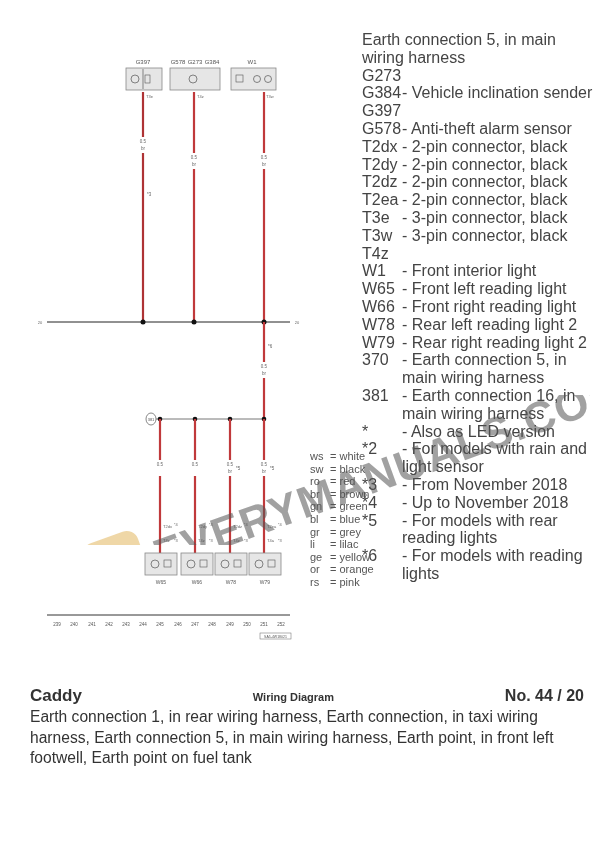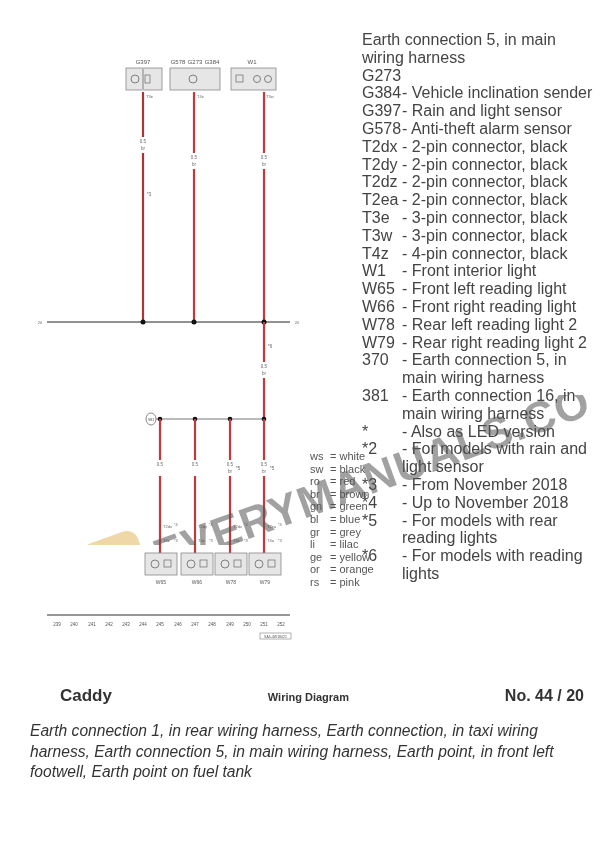--- a/index.html
+++ b/index.html
@@ -9,24 +9,24 @@
   .legend .head { margin-bottom: 0; }
   .legend .row { display: flex; }
   .legend .code { width: 40px; flex: none; }
   .legend .desc { flex: 1; }
   .legend .desc::before { content: "- "; }
   .colors { position: absolute; left: 310px; top: 450px; font-size: 11px; color: #555; line-height: 12.6px; }
   .colors .row { display: flex; }
   .colors .c { width: 20px; }
   .footer { position: absolute; left: 30px; top: 686px; width: 554px; }
   .footer .top { display: flex; justify-content: space-between; align-items: baseline; }
-  .footer .brand { font-size: 17px; font-weight: bold; color: #333; margin-left: 30px; }
+  .footer .brand { font-size: 17px; font-weight: bold; color: #333; }
   .footer .mid { font-size: 11px; font-weight: bold; color: #333; }
   .footer .num { font-size: 16px; font-weight: bold; color: #333; }
-  .footer .desc { font-size: 15.6px; color: #333; line-height: 20.5px; margin-top: 15px; font-style: italic; }
+  .footer .desc { font-size: 15.6px; color: #333; line-height: 20.5px; margin-top: 1px; }
   .watermark { position: absolute; left: 70px; top: 395px; width: 520px; height: 150px; pointer-events: none; }
   svg text { font-family: "Liberation Sans", sans-serif; }
 </style>
 </head>
 <body>
 
 <svg id="diagram" width="612" height="680" viewBox="0 0 612 680">
 
   <text x="143" y="64" font-size="6" fill="#555" text-anchor="middle">G397</text>
   <text x="178" y="64" font-size="6" fill="#555" text-anchor="middle">G578</text>
@@ -191,21 +191,20 @@
   <div class="head">Earth connection 5, in main wiring harness</div>
   <div class="row">
       <span class="code">G273</span>
     </div>
   <div class="row">
       <span class="code">G384</span>
       <span class="desc">Vehicle inclination sender</span>
     </div>
   <div class="row">
       <span class="code">G397</span>
-      <span class="desc">Rain and light sensor</span>
     </div>
   <div class="row">
       <span class="code">G578</span>
       <span class="desc">Anti-theft alarm sensor</span>
     </div>
   <div class="row">
       <span class="code">T2dx</span>
       <span class="desc">2-pin connector, black</span>
     </div>
   <div class="row">
@@ -223,21 +222,20 @@
   <div class="row">
       <span class="code">T3e</span>
       <span class="desc">3-pin connector, black</span>
     </div>
   <div class="row">
       <span class="code">T3w</span>
       <span class="desc">3-pin connector, black</span>
     </div>
   <div class="row">
       <span class="code">T4z</span>
-      <span class="desc">4-pin connector, black</span>
     </div>
   <div class="row">
       <span class="code">W1</span>
       <span class="desc">Front interior light</span>
     </div>
   <div class="row">
       <span class="code">W65</span>
       <span class="desc">Front left reading light</span>
     </div>
   <div class="row">

